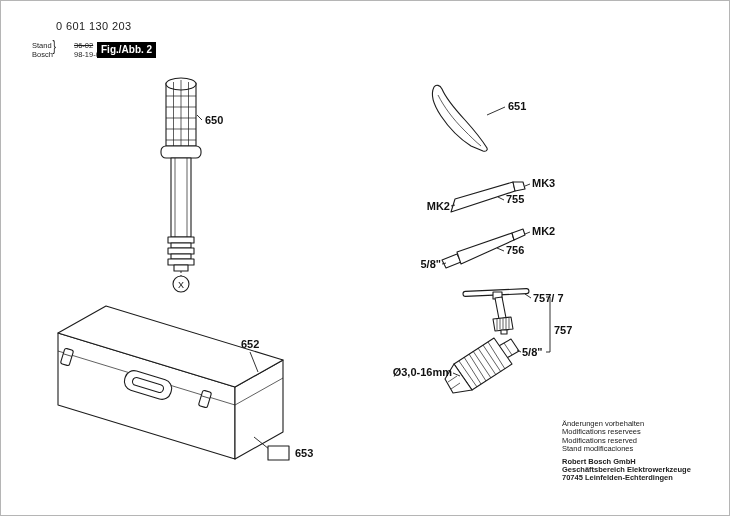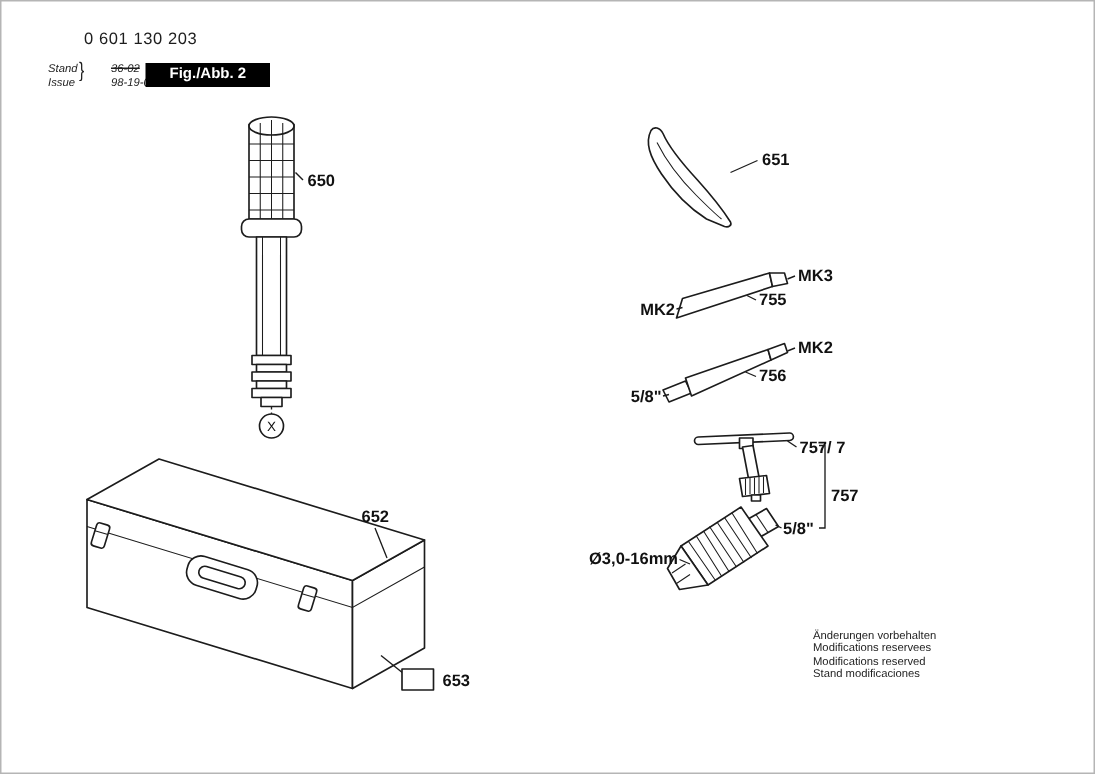--- a/index.html
+++ b/index.html
@@ -10,62 +10,62 @@
     background:#ffffff; border:1px solid #b5b5b5; overflow:hidden;
   }
   .part-number {
     position:absolute; left:31px; top:19px;
     font-size:11px; color:#1d1d1d; letter-spacing:.4px;padding-left:24px;
   }
   .issue-block {
     position:absolute; left:31px; top:40px;
     font-size:7.5px; line-height:9px; color:#1d1d1d;
   }
-  .issue-row { display:flex;font-style:italic; }
+  .issue-row { display:flex; }
   .issue-label { width:22px; }
   .issue-value { margin-left:20px; }
   .struck { text-decoration:line-through; }
   .issue-brace {
     position:absolute; left:20px; top:1px;
     font-size:14px; transform:scaleX(.75); color:#1d1d1d;
   }
   .fig-box {
     position:absolute; left:96px; top:41px;
     background:#000; color:#fff; font-weight:bold;
-    font-size:10px; padding:2px 16px 3px;
+    font-size:10px; padding:2px 4px 3px;
   }
   .diagram-svg { position:absolute; left:0; top:0; }
   .part { fill:#fff; stroke:#1c1c1c; stroke-width:1.1; stroke-linejoin:round; }
   .detail { fill:none; stroke:#1c1c1c; stroke-width:.7; }
   .leader { fill:none; stroke:#1c1c1c; stroke-width:.9; }
   .dashed { stroke-dasharray:2 2; }
   .lbl { font-family:"Liberation Sans", sans-serif; font-size:11px; font-weight:bold; fill:#111; }
   .lbl-end { text-anchor:end; }
   .xmark { font-family:"Liberation Sans", sans-serif; font-size:9px; fill:#111; text-anchor:middle; }
   .footer {
-    position:absolute; left:541px; top:419px;
+    position:absolute; left:561px; top:419px;
     font-size:7.5px; line-height:8.4px; color:#222;
   }
   .company-block { margin-top:4px; }
   .company-block div { font-weight:bold; }
 </style>
 </head>
 <body>
 
 <div class="page">
 
   <div class="part-number">0 601 130 203</div>
 
   <div class="issue-block">
     <div class="issue-row">
       <span class="issue-label">Stand</span>
       <span class="issue-value struck">36-02</span>
     </div>
     <div class="issue-row">
-      <span class="issue-label">Issue</span>
+      <span class="issue-label">Bosch</span>
       <span class="issue-value">98-19-06</span>
     </div>
     <span class="issue-brace">}</span>
   </div>
 
   <div class="fig-box">Fig./Abb. 2</div>
 
   <svg class="diagram-svg" width="730" height="516" viewBox="0 0 730 516" xmlns="http://www.w3.org/2000/svg">
 
     <g>
@@ -173,15 +173,20 @@
       <rect class="part" x="267" y="445" width="21" height="14"></rect>
       <text class="lbl" x="294" y="456">653</text>
     </g>
   </svg>
 
   <div class="footer">
     <div>Änderungen vorbehalten</div>
     <div>Modifications reservees</div>
     <div>Modifications reserved</div>
     <div>Stand modificaciones</div>
+    <div class="company-block">
+      <div>Robert Bosch GmbH</div>
+      <div>Geschäftsbereich Elektrowerkzeuge</div>
+      <div>70745 Leinfelden-Echterdingen</div>
+    </div>
   </div>
 
 </div>
 
 </body></html>

